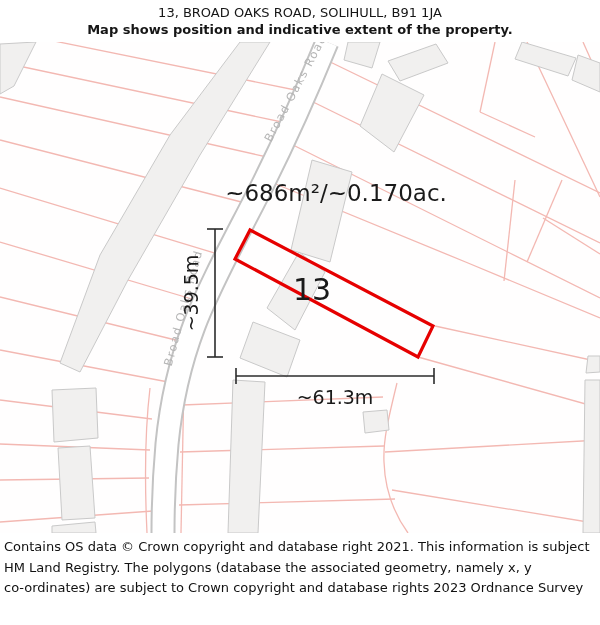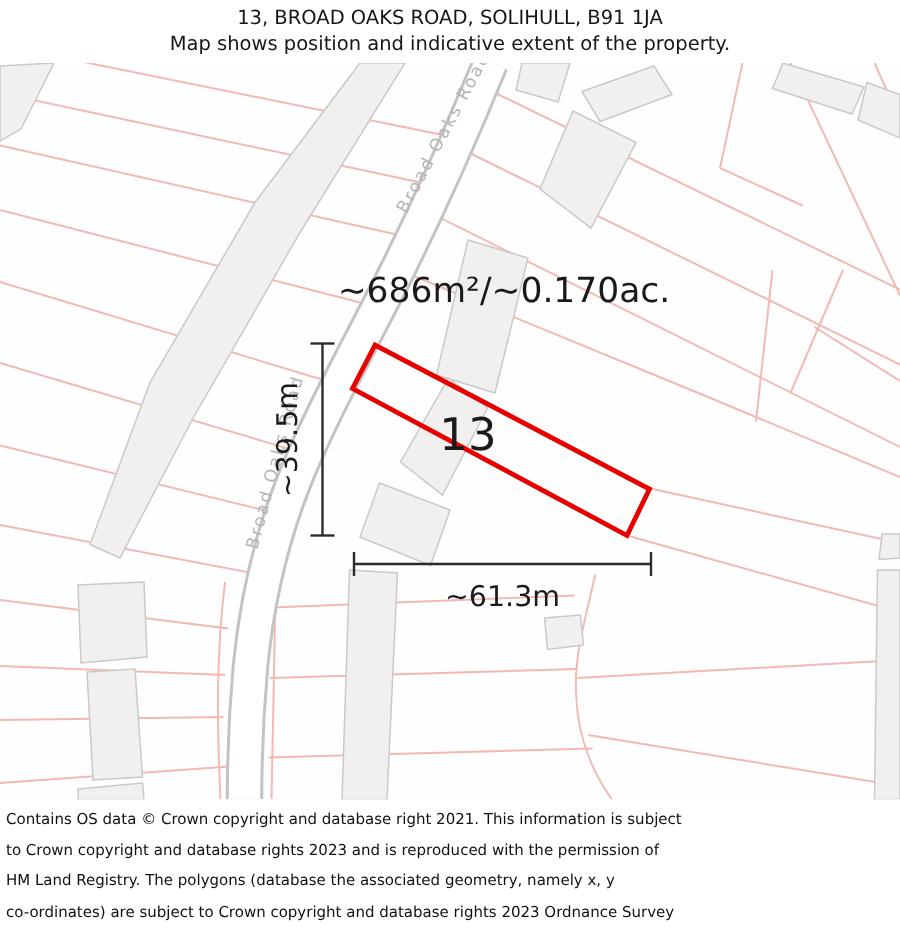--- a/index.html
+++ b/index.html
@@ -1,24 +1,24 @@
 <!DOCTYPE html>
 <html><head>
 <meta charset="utf-8">
 <style>
   html,body{margin:0;padding:0;background:#ffffff;}
   body{width:600px;height:625px;overflow:hidden;font-family:"DejaVu Sans","Liberation Sans",sans-serif;color:#161616;}
   .page{position:relative;width:600px;height:625px;background:#fff;}
   header{position:absolute;top:0;left:0;width:600px;text-align:center;}
   .title{margin-top:4px;font-size:13px;line-height:17px;color:#161616;}
-  .subtitle{font-size:13px;line-height:17px;color:#161616;}
+  .subtitle{font-size:13px;line-height:17px;color:#161616;font-weight:bold;}
   .map-wrap{position:absolute;top:42px;left:0;width:600px;height:491px;background:#fffefe;overflow:hidden;}
   svg text{font-family:"DejaVu Sans","Liberation Sans",sans-serif;}
   footer{position:absolute;top:535px;left:0;width:592px;padding:2px 4px 0 4px;}
-  .footer-line{font-size:10px;line-height:20.6px;color:#111;}
+  .footer-line{font-size:13px;line-height:20.6px;color:#111;}
 </style>
 </head>
 <body>
 
 <div class="page">
   <header>
     <div class="title">13, BROAD OAKS ROAD, SOLIHULL, B91 1JA</div>
     <div class="subtitle">Map shows position and indicative extent of the property.</div>
   </header>
 
@@ -87,17 +87,16 @@
         <line x1="434" y1="368" x2="434" y2="384" stroke="#2b2b2b" stroke-width="1.6"></line>
         <text x="335" y="404" text-anchor="middle" fill="#1a1a1a" font-size="19">~61.3m</text>
         <polygon points="250,230 235,259 418,357 433,326" fill="none" stroke="#e60000" stroke-width="3.2" stroke-linejoin="miter"></polygon>
         <text x="312" y="300" text-anchor="middle" fill="#1a1a1a" font-size="30">13</text>
         <text x="336" y="201" text-anchor="middle" fill="#1a1a1a" font-size="23">~686m²/~0.170ac.</text>
       </svg>
   </div>
 
   <footer>
       <div class="footer-line">Contains OS data © Crown copyright and database right 2021. This information is subject</div>
-      <div class="footer-line">to Crown copyright and database rights 2023 and is reproduced with the permission of</div>
       <div class="footer-line">HM Land Registry. The polygons (database the associated geometry, namely x, y</div>
       <div class="footer-line">co-ordinates) are subject to Crown copyright and database rights 2023 Ordnance Survey</div>
     </footer>
 </div>
 
 </body></html>

